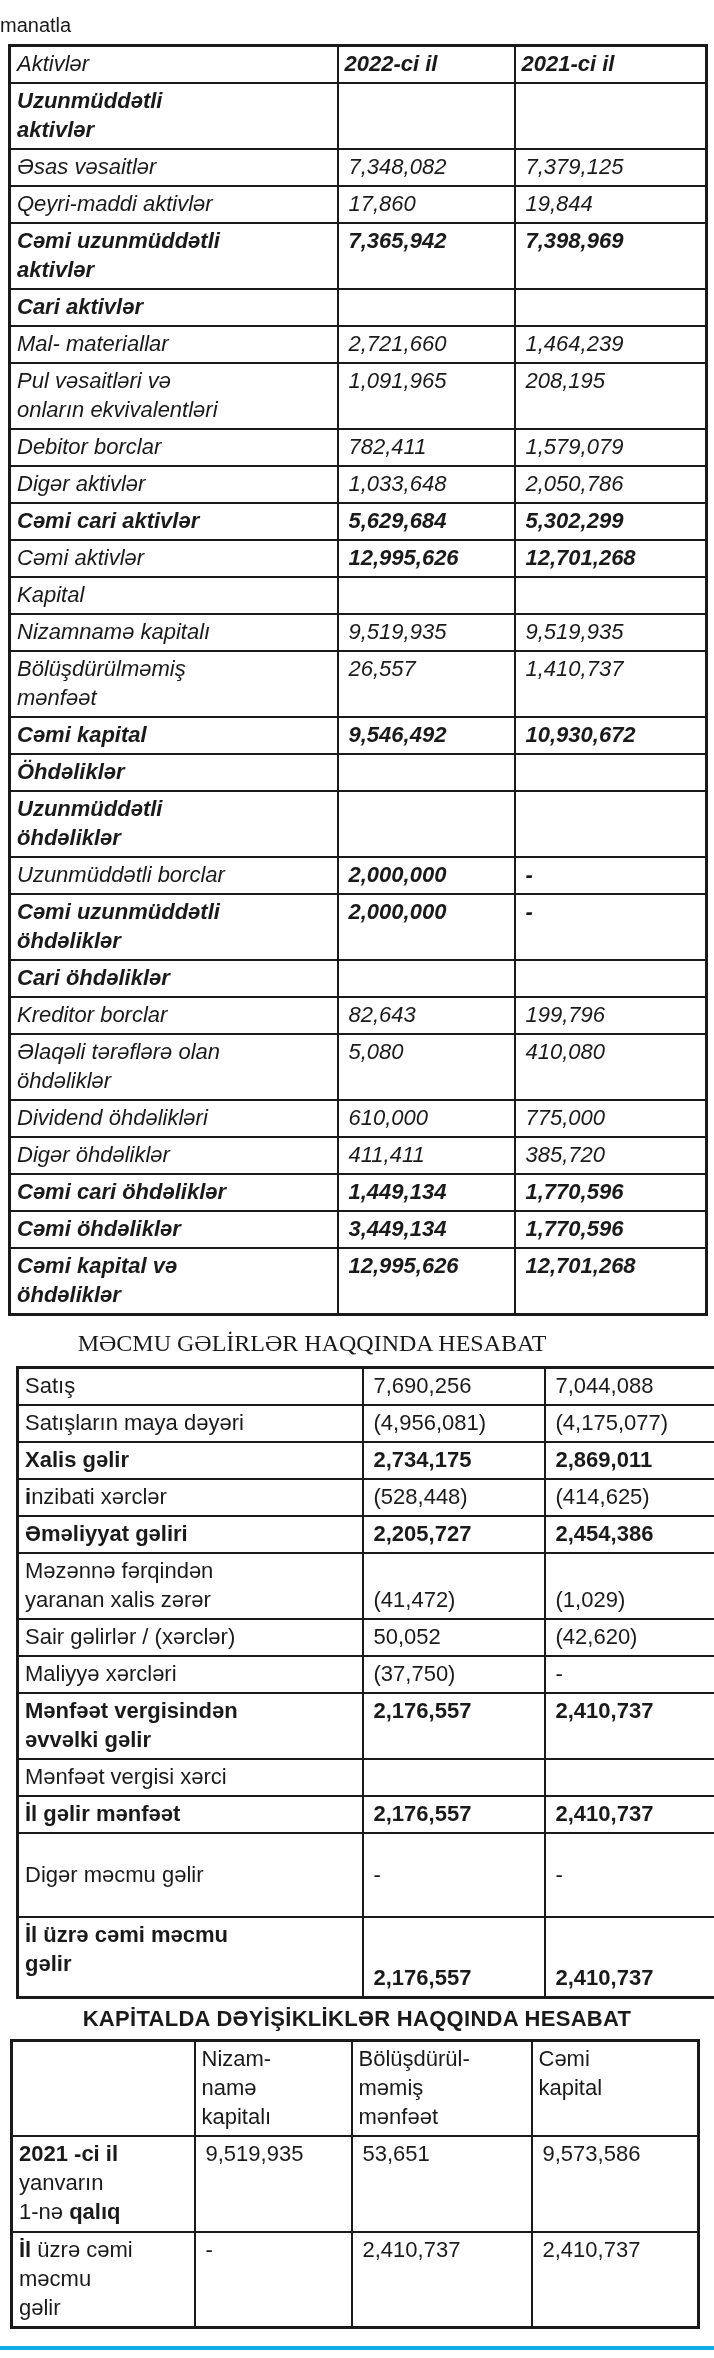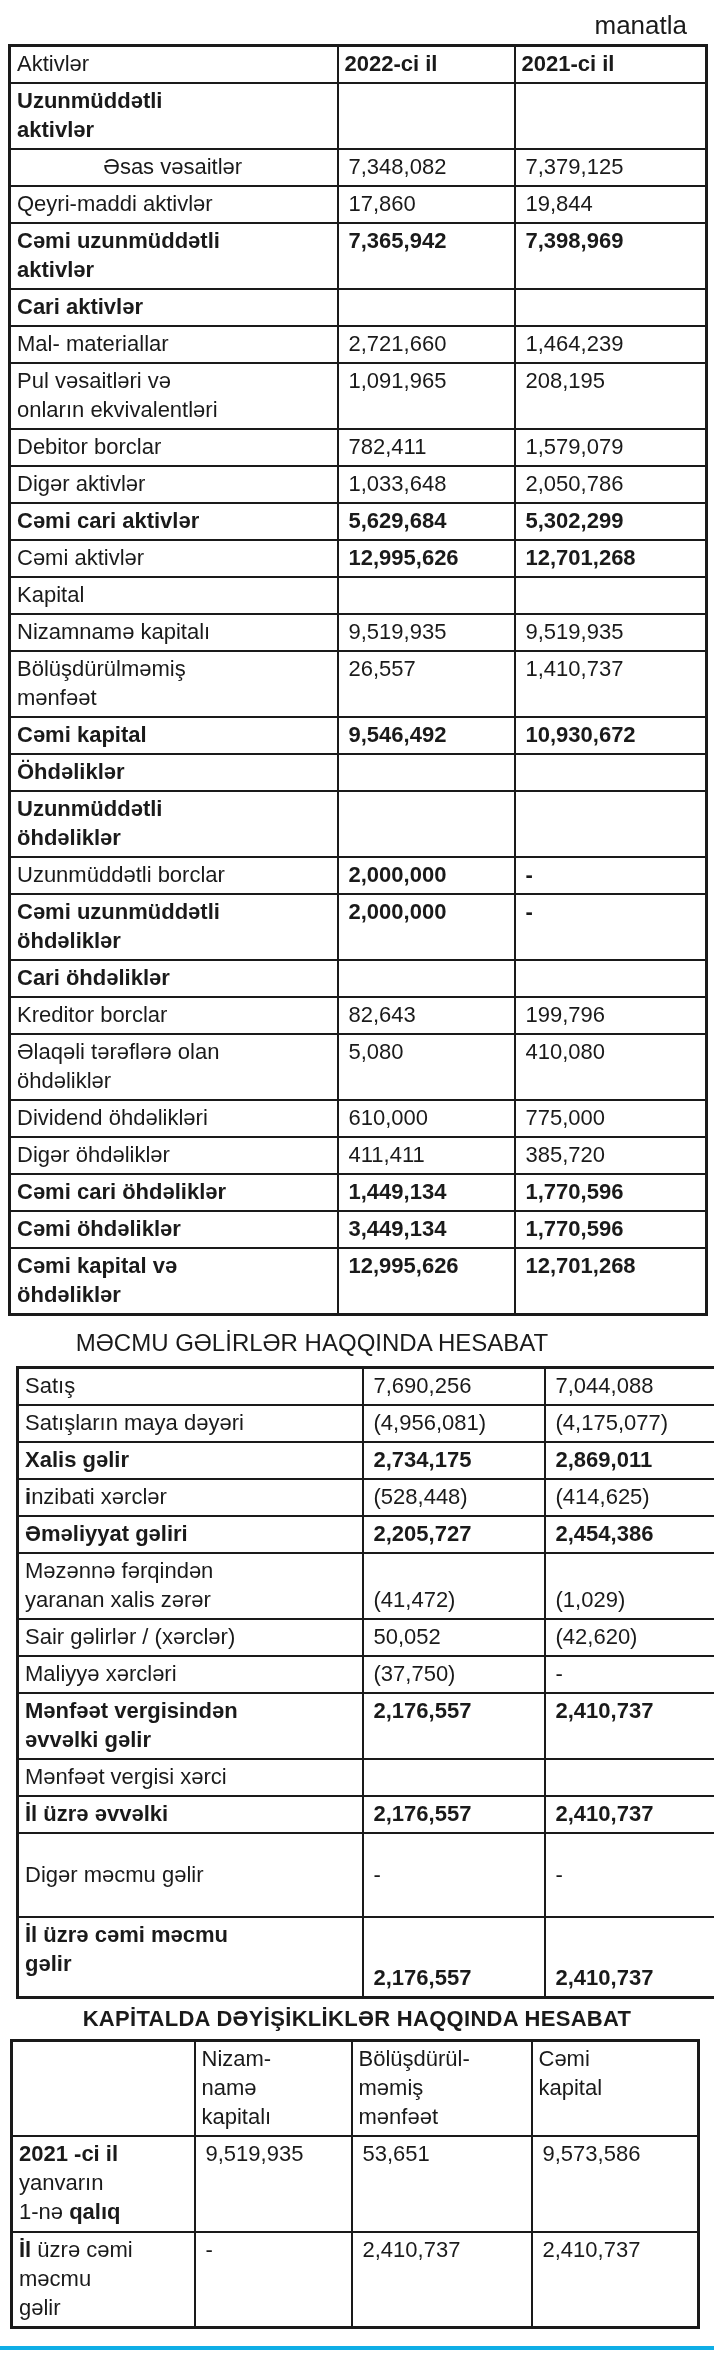--- a/index.html
+++ b/index.html
@@ -2,46 +2,46 @@
 <html><head>
 <meta charset="utf-8">
 <style>
   html,body{margin:0;padding:0;}
   body{
     width:714px;height:2358px;position:relative;overflow:hidden;
     background:#ffffff;color:#1a1a1a;
     font-family:"Liberation Sans", sans-serif;
   }
   .currency-note{
-    text-align:right;font-size:26px;line-height:24px;
+    font-size:20px;line-height:24px;
     padding:13px 27px 3px 0;
   }
   table{
     border-collapse:collapse;table-layout:fixed;
     border:3px solid #1a1a1a;
   }
   td,th{
     border:2px solid #1a1a1a;
     font-size:22px;line-height:29px;
     padding:2px 8px 4px 6px;
     vertical-align:top;text-align:left;
     white-space:pre-line;overflow:hidden;
     font-weight:normal;
   }
   td:nth-child(2),td:nth-child(3),td:nth-child(4){padding-left:10px;}
   .b{font-weight:bold;}
   .u{}
-  .center{text-align:center;}
+  .center{text-align:left;}
   .vb{vertical-align:bottom;}
   .vm{vertical-align:middle;}
-  .t1{margin:4px 7px 0 8px;width:697px;}
+  .t1{margin:4px 7px 0 8px;width:697px;font-style:italic;}
   .t2{margin:9px 0 0 16px;width:702px;}
   .t3{margin:7px 0 0 10px;width:687px;}
   .title-serif{
-    font-family:Liberation Sans, sans-serif;
+    font-family:Liberation Serif, serif;
     font-size:24px;line-height:28px;text-align:center;
     margin:13px 90px 7px 0;
   }
   .title-sans{
     font-weight:bold;font-size:22px;line-height:26px;text-align:center;
     margin:7px 0 5px 0;letter-spacing:0.3px;
   }
   .page-divider{
     position:absolute;left:0;bottom:8px;width:714px;height:4px;
   }
@@ -266,21 +266,21 @@
 əvvəlki gəlir</td>
         <td class="b">2,176,557</td>
         <td class="b">2,410,737</td>
       </tr>
       <tr>
         <td>Mənfəət vergisi xərci</td>
         <td></td>
         <td></td>
       </tr>
       <tr>
-        <td class="b">İl üzrə əvvəlki</td>
+        <td class="b">İl gəlir mənfəət</td>
         <td class="b">2,176,557</td>
         <td class="b">2,410,737</td>
       </tr>
       <tr style="height: 84px;">
         <td class="vm">Digər məcmu gəlir</td>
         <td class="vm">-</td>
         <td class="vm">-</td>
       </tr>
       <tr style="height: 80px;">
         <td class="b">İl üzrə cəmi məcmu

